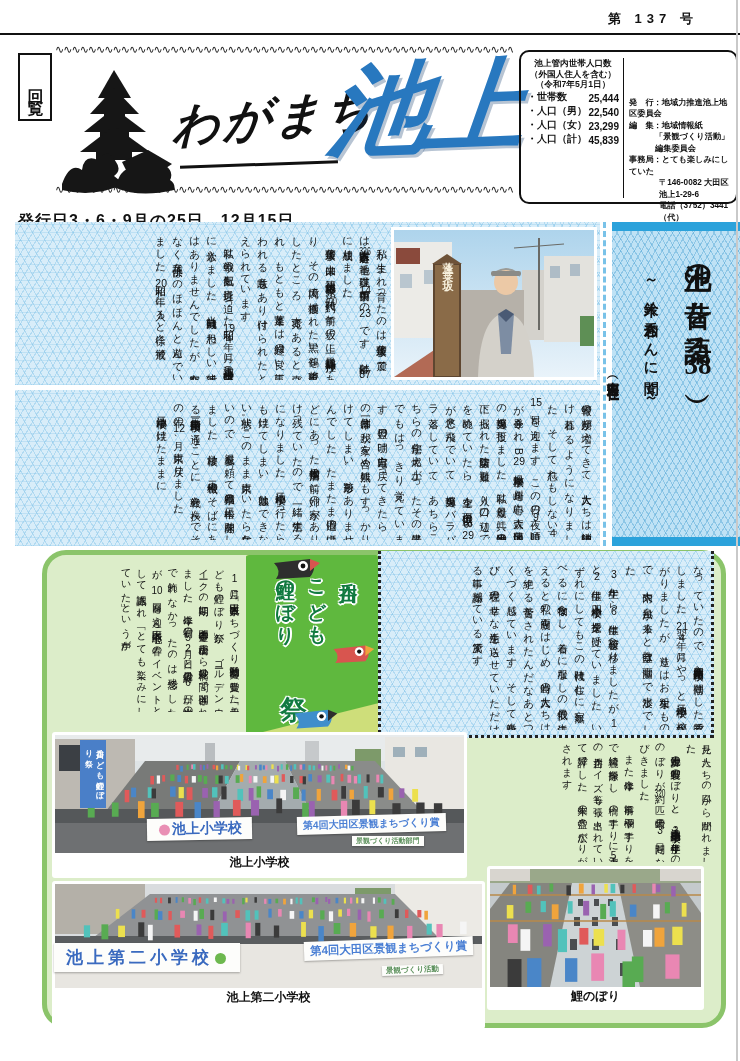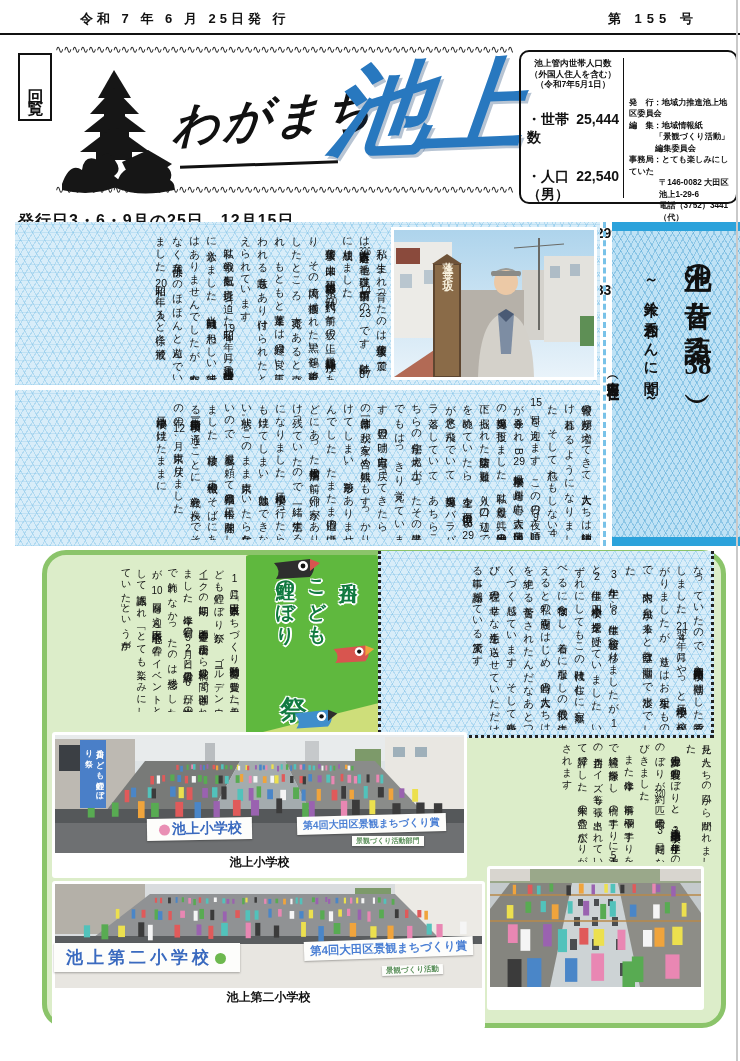--- a/index.html
+++ b/index.html
@@ -27,21 +27,21 @@
       font-family:"Liberation Serif","DejaVu Serif",serif;color:#2878bf;
       transform:skewX(-8deg) rotate(-2deg);letter-spacing:-4px;
       text-shadow:3px 3px 0 rgba(15,60,110,.30);}
   .pub-schedule{top:211px;left:18px;font-size:16px;font-weight:bold;letter-spacing:1px;}
 
   
   .info-box{top:50px;left:519px;width:205px;height:140px;border:2px solid #111;border-radius:10px;
       display:flex;padding:6px 4px 4px 6px;}
   .info-left{width:92px;border-right:1.5px solid #111;padding-right:4px;}
   .info-head{font-size:8.6px;font-weight:bold;line-height:1.25;text-align:center;}
-  .stat-row{display:flex;justify-content:space-between;font-size:14px;font-weight:bold;margin-top:21px;}
+  .stat-row{display:flex;justify-content:space-between;font-size:10px;font-weight:bold;margin-top:0;align-items:flex-end;}
   .info-right{flex:1;padding-left:5px;font-size:8.2px;font-weight:bold;line-height:1.4;margin-top:39px;}
   .ind1{padding-left:26px;}
   .ind2{padding-left:30px;}
   .qr-wrap{margin:2px 0 0 34px;}
 
   
   .vtext{writing-mode:vertical-rl;text-orientation:mixed;white-space:pre-line;
       font-size:10.5px;line-height:1.62;letter-spacing:0.5px;overflow:hidden;text-align:justify;}
   .tcy{text-combine-upright:all;}
 
@@ -112,22 +112,21 @@
       font-size:8px;font-weight:bold;padding:3px 2px;letter-spacing:1px;overflow:hidden;}
   .mascot{display:inline-block;width:11px;height:11px;border-radius:50%;vertical-align:middle;margin:0 2px;}
 
   .page-edge{top:0;left:736px;width:2px;height:1061px;background:#c9c9c9;}
 </style>
 </head>
 <body>
 
 <div class="page">
 
-  <div class="abs date-line">令和 7 年 6 月 25日発 行</div>
-  <div class="abs issue-no">第 155 号</div>
+  <div class="abs issue-no">第 137 号</div>
   <div class="abs top-rule"></div>
 
   <div class="abs kairan-box">回覧</div>
   <div class="abs ornament orn-top">∿∿∿∿∿∿∿∿∿∿∿∿∿∿∿∿∿∿∿∿∿∿∿∿∿∿∿∿∿∿∿∿∿∿∿∿∿∿∿∿∿∿∿∿∿∿∿∿∿∿∿∿∿∿∿∿∿∿∿∿∿∿∿∿∿∿∿∿∿∿∿∿∿∿∿∿∿∿∿∿∿∿∿∿∿∿∿∿∿∿</div>
   <div class="abs ornament orn-bottom">∿∿∿∿∿∿∿∿∿∿∿∿∿∿∿∿∿∿∿∿∿∿∿∿∿∿∿∿∿∿∿∿∿∿∿∿∿∿∿∿∿∿∿∿∿∿∿∿∿∿∿∿∿∿∿∿∿∿∿∿∿∿∿∿∿∿∿∿∿∿∿∿∿∿∿∿∿∿∿∿∿∿∿∿∿∿∿∿∿∿</div>
 
   <div class="abs" style="top:66px;left:56px;width:120px;height:130px;">
     <svg viewBox="0 0 120 130" width="120" height="130">
       <g fill="#161616">
         <rect x="57" y="8" width="3" height="22"></rect>
@@ -717,16 +716,17 @@
         <rect x="164.46733744855965" y="58.63327160493827" width="9.990354938271604" height="19.104074074074074" fill="#f0a43c"></rect>
         <rect x="182.26495747599452" y="57.7075" width="10.289506172839506" height="18.31533950617284" fill="#ece04e"></rect>
         <rect x="17.578207427003722" y="90.07687242798355" width="13.909567901234567" height="30.21078189300411" fill="#3b3b3b"></rect>
         <rect x="37.14165784832451" y="89.16349794238683" width="14.261522633744857" height="30.072716049382713" fill="#4a86c8"></rect>
         <rect x="75.0368249069175" y="89.16617283950617" width="12.301131687242798" height="23.680329218106994" fill="#4a86c8"></rect>
         <rect x="101.25136292377033" y="84.4256378600823" width="12.84320987654321" height="27.418806584362137" fill="#e987b3"></rect>
         <rect x="132.47345532039975" y="92.39374485596707" width="12.524794238683127" height="27.45111111111111" fill="#58ab52"></rect>
         <rect x="141.85689398393103" y="87.50012345679012" width="11.538477366255144" height="25.584650205761314" fill="#58ab52"></rect>
         <rect x="175.37663482265336" y="85.41884773662551" width="14.165740740740741" height="24.337942386831273" fill="#e987b3"></rect>
       </svg>
+    <div class="pcap">鯉のぼり</div>
   </div>
 
   <div class="abs page-edge"></div>
 </div>
 
 </body></html>

